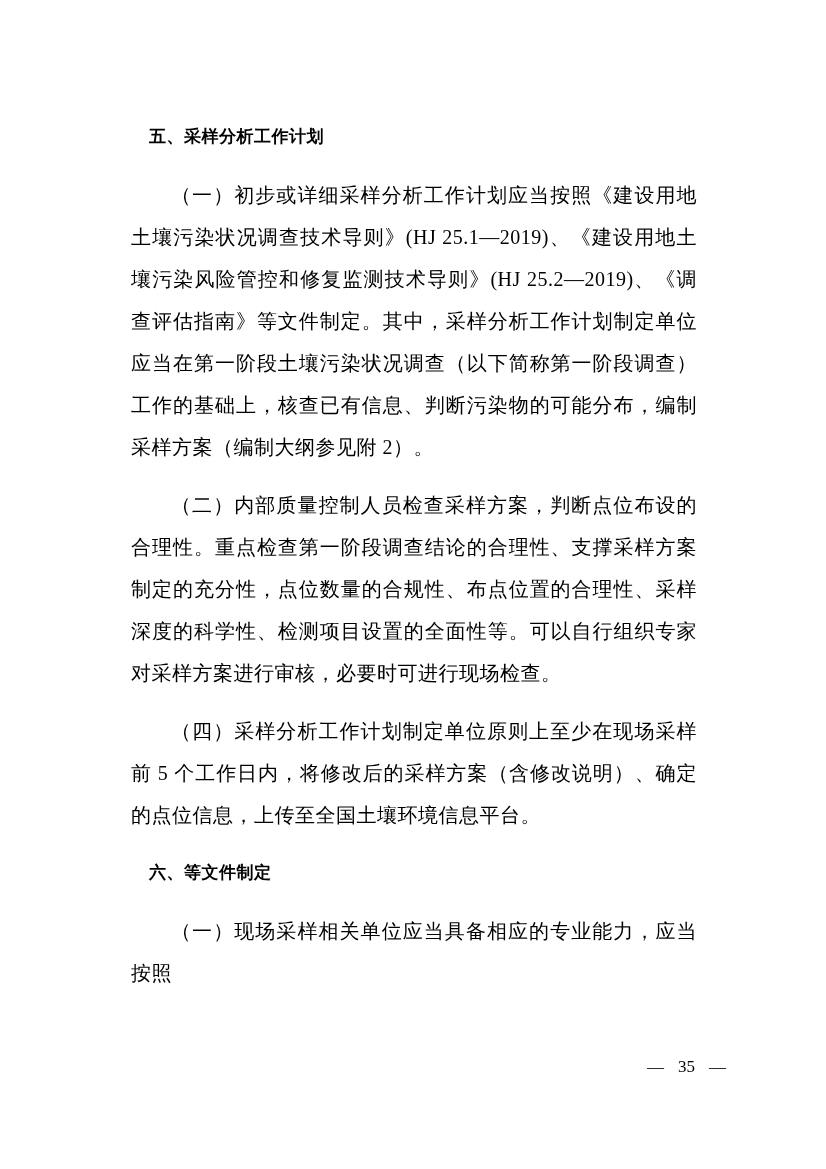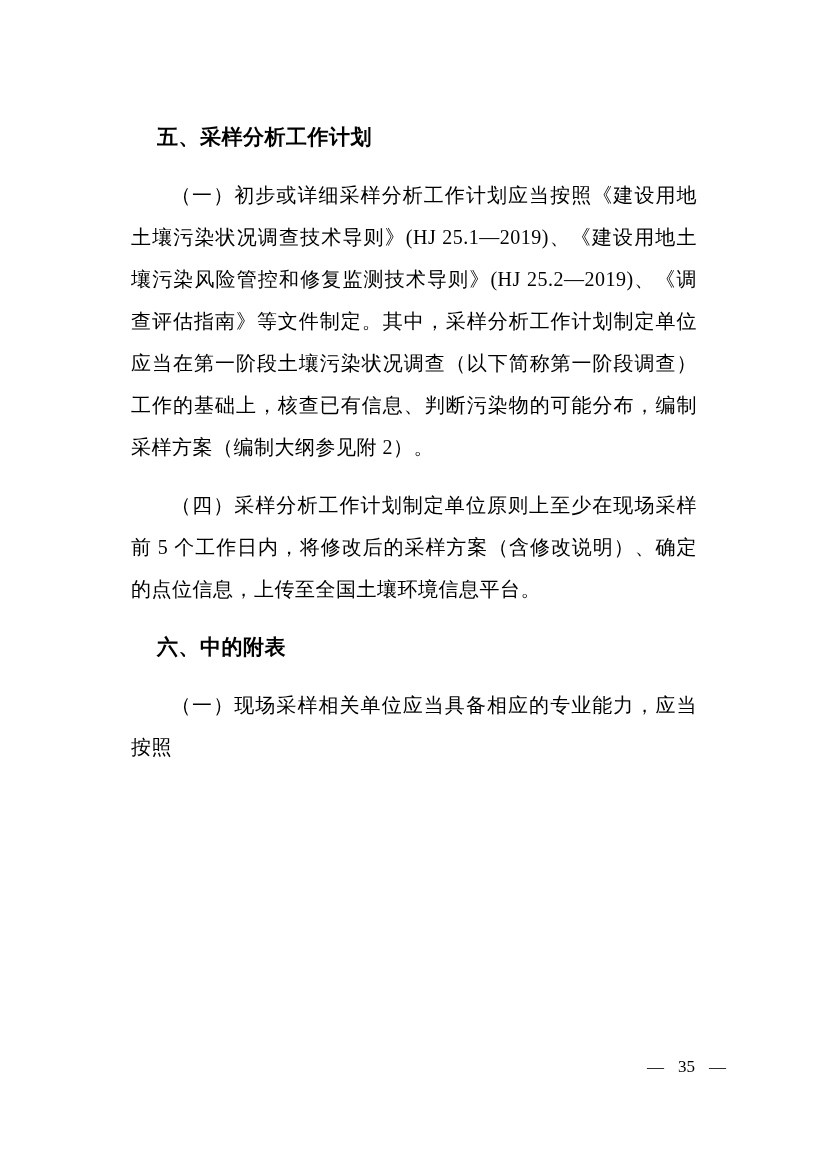--- a/index.html
+++ b/index.html
@@ -16,21 +16,21 @@
     box-sizing: border-box;
     padding: 116px 113px 0 115px;
     color: #000000;
     font-family: "Liberation Serif", "DejaVu Serif", serif;
     overflow: hidden;
   }
   .heading {
     margin: 0;
     font-family: "Liberation Sans", "DejaVu Sans", sans-serif;
     font-weight: bold;
-    font-size: 21px;
+    font-size: 17px;
     line-height: 42px;
     text-indent: 2em;
     letter-spacing: 0.5px;
   }
   .para {
     margin: 16px;
     font-size: 20px;
     line-height: 42px;
     text-indent: 2em;
     text-align: justify;
@@ -50,25 +50,26 @@
 </style>
 </head>
 <body>
 
 <div class="page">
 
   <h2 class="heading">五、采样分析工作计划</h2>
 
   <p class="para">（一）初步或详细采样分析工作计划应当按照《建设用地土壤污染状况调查技术导则》(HJ 25.1—2019)、《建设用地土壤污染风险管控和修复监测技术导则》(HJ 25.2—2019)、《调查评估指南》等文件制定。其中，采样分析工作计划制定单位应当在第一阶段土壤污染状况调查（以下简称第一阶段调查）工作的基础上，核查已有信息、判断污染物的可能分布，编制采样方案（编制大纲参见附 2）。</p>
 
+  <p class="para">（二）内部质量控制人员检查采样方案，判断点位布设的合理性。重点检查第一阶段调查结论的合理性、支撑采样方案制定的充分性，点位数量的合规性、布点位置的合理性、采样深度的科学性、检测项目设置的全面性等。可以自行组织专家对采样方案进行审核，必要时可进行现场检查。</p>
 
 
   <p class="para">（四）采样分析工作计划制定单位原则上至少在现场采样前 5 个工作日内，将修改后的采样方案（含修改说明）、确定的点位信息，上传至全国土壤环境信息平台。</p>
 
-  <h2 class="heading">六、中的附表</h2>
+  <h2 class="heading">六、等文件制定</h2>
 
   <p class="para">（一）现场采样相关单位应当具备相应的专业能力，应当按照</p>
 
   <div class="footer">
     <span>—</span>
     <span>35</span>
     <span>—</span>
   </div>
 
 </div>

